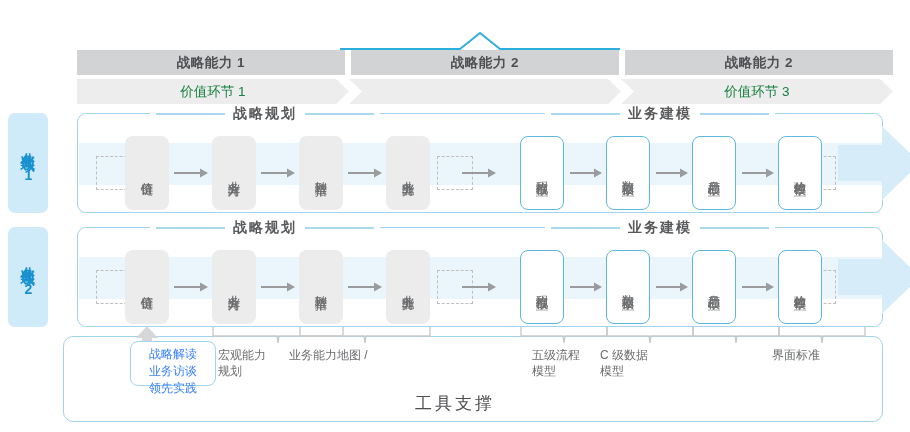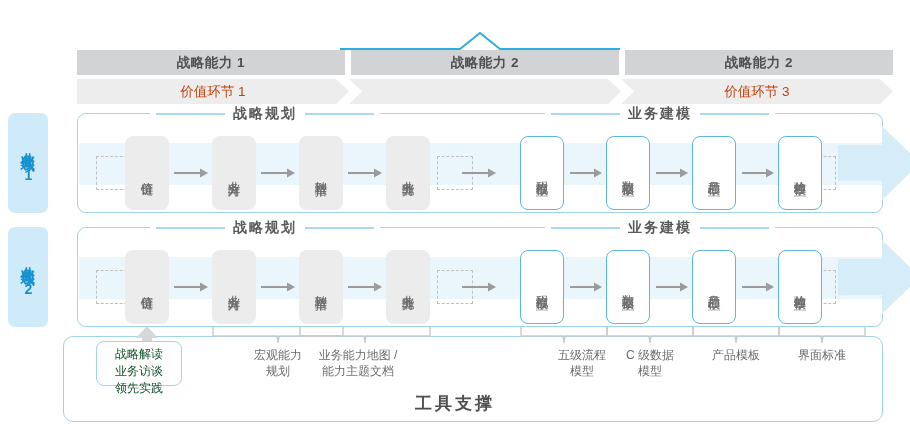--- a/index.html
+++ b/index.html
@@ -73,21 +73,21 @@
     background: #ededed;
   }
   .val-cell {
     position: absolute;
     top: 0;
     height: 25px;
     display: flex;
     align-items: center;
     justify-content: center;
     font-size: 13.5px;
-    color: #c2410c;
+    color: #15803d;
   }
   .val-chev {
     position: absolute;
     top: 0;
     width: 26px;
     height: 25px;
   }
 
   
   .domain-tab {
@@ -199,37 +199,38 @@
     position: absolute;
     height: 10px;
   }
 
   
   .bracket {
     position: absolute;
   }
   .tool-label {
     position: absolute;
-    text-align: center;
+    text-align: left;
     font-size: 12px;
     line-height: 1.35;
     color: #6b6c6e;
     white-space: nowrap;
   }
   .tool-note {
     position: absolute;
     border: 1.3px solid #9fd4ec;
     border-radius: 8px;
     background: #ffffff;
     text-align: center;
     font-size: 12px;
     line-height: 1.4;
-    color: #14532d;
+    color: #3b82f6;
     padding: 4px 6px;
     box-sizing: border-box;
+    margin-left: 34px;
   }
 
   
   .support-box {
     position: absolute;
     left: 63px;
     top: 336px;
     width: 820px;
     height: 86px;
     border: 1.4px solid #9fd4ec;
@@ -237,21 +238,21 @@
     box-sizing: border-box;
     background: transparent;
   }
   .support-title {
     position: absolute;
     left: 0;
     top: 392px;
     width: 910px;
     text-align: center;
     font-size: 17px;
-    font-weight: bold;
+    font-weight: normal;
     color: #4e4f52;
     letter-spacing: 3px;
   }
   .up-arrow {
     position: absolute;
     width: 22px;
     height: 26px;
   }
 </style>
 </head>
@@ -473,34 +474,30 @@
     <path d="M1 0 L1 9 L43 9 L44 16 L45 9 L87 9 L87 0" fill="none" stroke="#c9cacb" stroke-width="1.4"></path>
   </svg>
   <svg class="bracket" style="left:778px; top:327px; width:88px; height:17px;" viewBox="0 0 88 17">
     <path d="M1 0 L1 9 L43 9 L44 16 L45 9 L87 9 L87 0" fill="none" stroke="#c9cacb" stroke-width="1.4"></path>
   </svg>
 
   <div class="tool-label" style="left:218px; top:347px; width:120px;">
     <div>宏观能力</div>
     <div>规划</div>
   </div>
-  <div class="tool-label" style="left:298px; top:347px; width:120px;">
+  <div class="tool-label" style="left:289px; top:347px; width:120px;">
     <div>业务能力地图 /</div>
-    <div>能力主题文档</div>
   </div>
   <div class="tool-label" style="left:532px; top:347px; width:100px;">
     <div>五级流程</div>
     <div>模型</div>
   </div>
   <div class="tool-label" style="left:600px; top:347px; width:100px;">
     <div>C 级数据</div>
     <div>模型</div>
   </div>
-  <div class="tool-label" style="left:686px; top:347px; width:100px;">
-    <div>产品模板</div>
-  </div>
   <div class="tool-label" style="left:772px; top:347px; width:100px;">
     <div>界面标准</div>
   </div>
 
   <div class="support-title">工具支撑</div>
 
 </div>
 
 </body></html>

